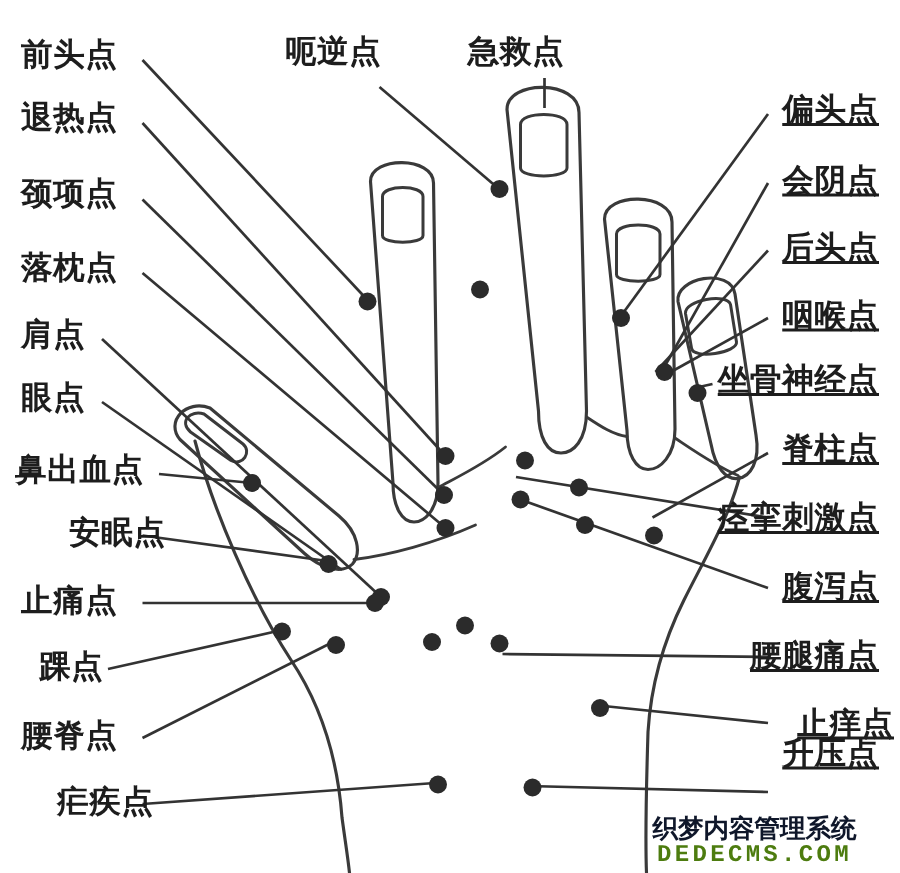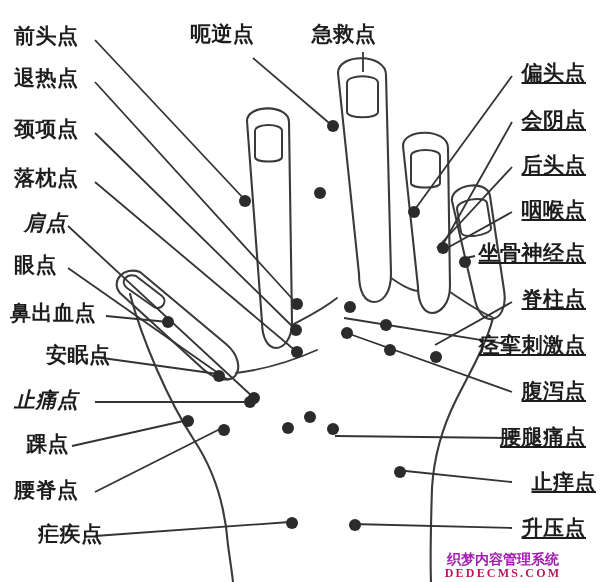--- a/index.html
+++ b/index.html
@@ -70,32 +70,32 @@
   #watermark {
     position: absolute;
     right: 4px;
     bottom: 2px;
     width: 186px;
     text-align: center;
     user-select: none;
   }
   #watermark .wm-cn {
     font-family: "DejaVu Sans", "Liberation Sans", sans-serif;
-    font-size: 14px;
+    font-size: 17px;
     font-weight: 700;
-    color: #a21caf;
+    color: #0f172a;
     letter-spacing: 0px;
     line-height: 1.05;
     display: block;
   }
   #watermark .wm-en {
-    font-family: Liberation Serif, serif;
-    font-size: 12px;
+    font-family: Liberation Mono, monospace;
+    font-size: 16px;
     font-weight: 700;
-    color: #be185d;
+    color: #4d7c0f;
     letter-spacing: 2.2px;
     line-height: 1.1;
     display: block;
   }
 </style>
 </head>
 <body>
 
 <div id="page">
 
@@ -215,39 +215,39 @@
         <circle class="point-dot" cx="292" cy="523" r="6"></circle>
         <circle class="point-dot" cx="355" cy="525" r="6"></circle>
       </g>
   </svg>
 
   <div id="label-layer">
       <div class="label-text label-left" style="top: 26px; left: 14px;">前头点</div>
       <div class="label-text label-left" style="top: 68px; left: 14px;">退热点</div>
       <div class="label-text label-left" style="top: 119px; left: 14px;">颈项点</div>
       <div class="label-text label-left" style="top: 168px; left: 14px;">落枕点</div>
-      <div class="label-text label-left" style="top: 213px; left: 24px; font-style: italic;">肩点</div>
+      <div class="label-text label-left" style="top: 213px; left: 14px;">肩点</div>
       <div class="label-text label-left" style="top: 255px; left: 14px;">眼点</div>
       <div class="label-text label-left" style="top: 303px; left: 10px;">鼻出血点</div>
       <div class="label-text label-left" style="top: 345px; left: 14px; margin-left: 32px;">安眠点</div>
-      <div class="label-text label-left" style="top: 390px; left: 14px; font-style: italic;">止痛点</div>
+      <div class="label-text label-left" style="top: 390px; left: 14px;">止痛点</div>
       <div class="label-text label-left" style="top: 434px; left: 14px; margin-left: 12px;">踝点</div>
       <div class="label-text label-left" style="top: 480px; left: 14px;">腰脊点</div>
       <div class="label-text label-left" style="top: 524px; left: 14px; margin-left: 24px;">疟疾点</div>
       <div class="label-text label-right" style="top: 63px; right: 14px;">偏头点</div>
       <div class="label-text label-right" style="top: 110px; right: 14px;">会阴点</div>
       <div class="label-text label-right" style="top: 155px; right: 14px;">后头点</div>
       <div class="label-text label-right" style="top: 200px; right: 14px;">咽喉点</div>
       <div class="label-text label-right" style="top: 243px; right: 14px;">坐骨神经点</div>
       <div class="label-text label-right" style="top: 289px; right: 14px;">脊柱点</div>
       <div class="label-text label-right" style="top: 335px; right: 14px;">痉挛刺激点</div>
       <div class="label-text label-right" style="top: 381px; right: 14px;">腹泻点</div>
       <div class="label-text label-right" style="top: 427px; right: 14px;">腰腿痛点</div>
       <div class="label-text label-right" style="top: 472px; right: 4px;">止痒点</div>
-      <div class="label-text label-right" style="top: 518px; right: 14px;">升压点</div>
+      <div class="label-text label-right" style="top: 492px; right: 14px;">升压点</div>
       <div class="label-text label-top" style="top: 24px; left: 222px; transform: translateX(-50%);">呃逆点</div>
       <div class="label-text label-top" style="top: 24px; left: 344px; transform: translateX(-50%);">急救点</div>
     </div>
 
   <div id="watermark">
     <span class="wm-cn">织梦内容管理系统</span>
     <span class="wm-en">DEDECMS.COM</span>
   </div>
 
 </div>

